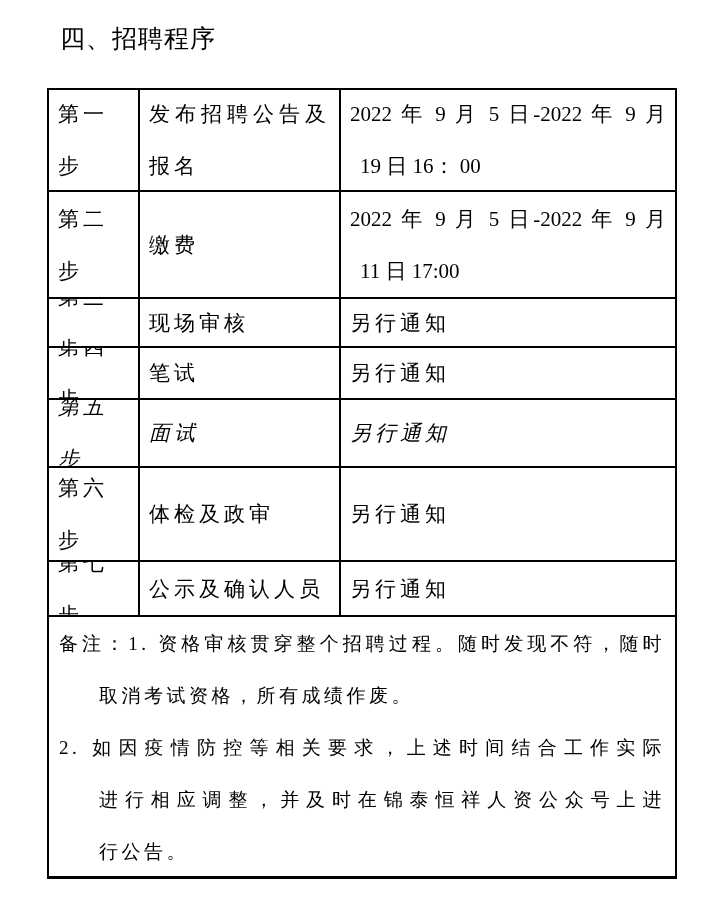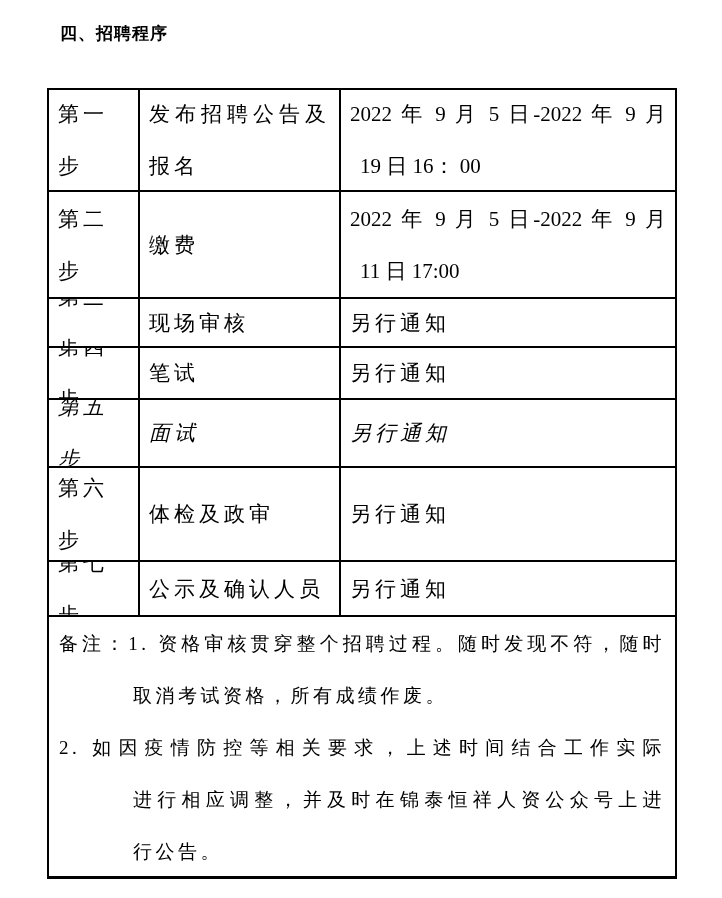--- a/index.html
+++ b/index.html
@@ -7,21 +7,21 @@
     width: 722px; height: 898px;
     background: #ffffff;
     font-family: "Liberation Serif", "DejaVu Serif", serif;
     color: #000000;
     overflow: hidden;
   }
   .page { position: relative; width: 722px; height: 898px; background: #ffffff; }
 
   .doc-title {
     position: absolute; left: 60px; top: 22px;
-    font-size: 17px; font-weight: bold; letter-spacing: 1px;
+    font-size: 25px; font-weight: normal; letter-spacing: 1px;
     white-space: nowrap;
   }
 
   .proc-table {
     position: absolute; left: 47px; top: 88px; width: 630px;
     border: 2px solid #000;
     border-bottom-width: 3px;
     background: #fff;
   }
   .t-row { display: flex; border-bottom: 2px solid #000; }
@@ -50,21 +50,21 @@
   .h56  { height: 55px;  } .h259 { height: 259px; }
 
   .remarks {
     font-size: 19px; line-height: 52px;
     padding: 1px 10px 7px 10px;
     letter-spacing: 3.5px;
     width: 100%;
   }
   .r-full   { text-align: justify; text-align-last: justify; }
   .r-ind-a  { }
-  .r-ind-b  { margin-left: 74px; }
+  .r-ind-b  { margin-left: 40px; }
 </style>
 </head>
 <body>
 
 <div class="page">
 
   <div class="doc-title">四、招聘程序</div>
 
   <div class="proc-table">
 

